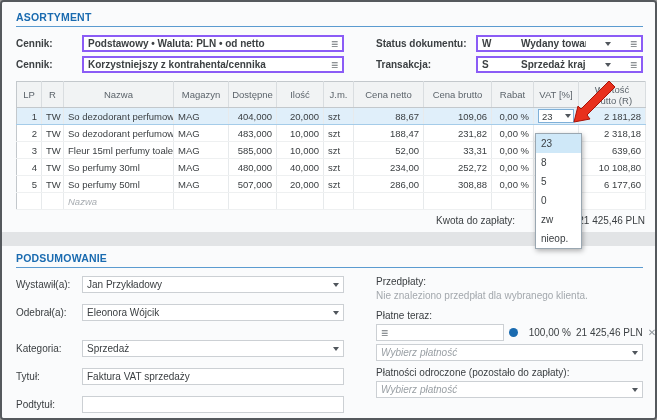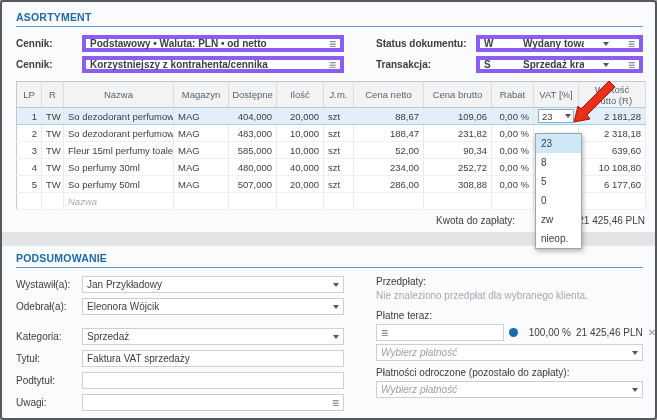--- a/index.html
+++ b/index.html
@@ -19,21 +19,21 @@
 
   .sec-title { color:#1a6bb0; font-weight:bold; font-size:10.5px; letter-spacing:.2px; }
   .sec-rule { height:1px; background:#5b9bd0; margin:3px 0 8px; }
 
   
   .tf-row { display:flex; align-items:center; margin-bottom:4px;font-weight:bold; }
   .lbl { flex:none; }
   .lbl-l { width:66px; }
   .lbl-r { width:100px; }
   .gap32 { width:32px; flex:none; }
-  .field { height:17px; background:#fff; border:4px solid #8b5cf6; display:flex; align-items:center; padding:0 4px; gap:19px; min-width:0; }
+  .field { height:17px; background:#fff; border:2px solid #8b5cf6; display:flex; align-items:center; padding:0 4px; gap:19px; min-width:0; }
   .field-l { width:262px; flex:none; }
   .field-r { flex:1; }
   .ftext { flex:1; white-space:nowrap; overflow:hidden; min-width:0; }
   .code { width:20px; flex:none; }
   .micon { flex:none; color:#6b7075; font-size:12px; line-height:1; }
   .chev { flex:none; width:0; height:0; border-left:3.5px solid transparent; border-right:3.5px solid transparent; border-top:4px solid #50565c; }
 
   
   .table-wrap { margin-top:8px; }
   table.items { width:629px; border-collapse:collapse; table-layout:fixed; background:#fff; border:1px solid #c3c8cc; font-size:9.5px; }
@@ -52,21 +52,21 @@
   .dd-item { height:19px; line-height:19px; padding-left:5px; font-size:10px; }
   .dd-item.selected { background:#cfe8f8; }
 
   
   .cursor-arrow { position:absolute; left:564px; top:74px; z-index:50; }
 
   
   .sum-cols { display:flex; }
   .col-left { width:328px; flex:none; }
   .col-right { flex:1; min-width:0; margin-left:32px; }
-  .row { display:flex; align-items:center; margin-bottom:5px; }
+  .row { display:flex; align-items:center; margin-bottom:11px; }
   .row .lbl { width:66px; flex:none; }
   .fld { flex:1; height:17px; border:1px solid #ccd0d4; background:#fff; display:flex; align-items:center; padding:0 4px; gap:4px; min-width:0; }
   input.fld-input { flex:1; height:17px; border:1px solid #ccd0d4; background:#fff; padding:0 4px; font:inherit; color:inherit; min-width:0; }
   .gap8 { height:8px; }
   .rlabel { margin-bottom:3px; }
   .note { color:#a3a8ad; margin-bottom:9px; }
   .pay-row { display:flex; align-items:center; gap:5px; margin-bottom:3px; }
   .pay-method { width:128px; flex:none; height:17px; background:#fff; border:1px solid #ccd0d4; display:flex; align-items:center; padding:0 4px; gap:4px; min-width:0; }
   .dot { width:9px; height:9px; border-radius:50%; background:#1a6bb0; flex:none; }
   .pct { width:48px; text-align:right; flex:none; }
@@ -185,21 +185,21 @@
             </tr>
             <tr>
               <td class="ta-r">3</td>
               <td>TW</td>
               <td>Fleur 15ml perfumy toalet.</td>
               <td>MAG</td>
               <td class="ta-r">585,000</td>
               <td class="ta-r">10,000</td>
               <td>szt</td>
               <td class="ta-r">52,00</td>
-              <td class="ta-r">90,34</td>
+              <td class="ta-r">33,31</td>
               <td class="ta-r">0,00 %</td>
               <td></td>
               <td class="ta-r">639,60</td>
             </tr>
             <tr>
               <td class="ta-r">4</td>
               <td>TW</td>
               <td>So perfumy 30ml</td>
               <td>MAG</td>
               <td class="ta-r">480,000</td>

